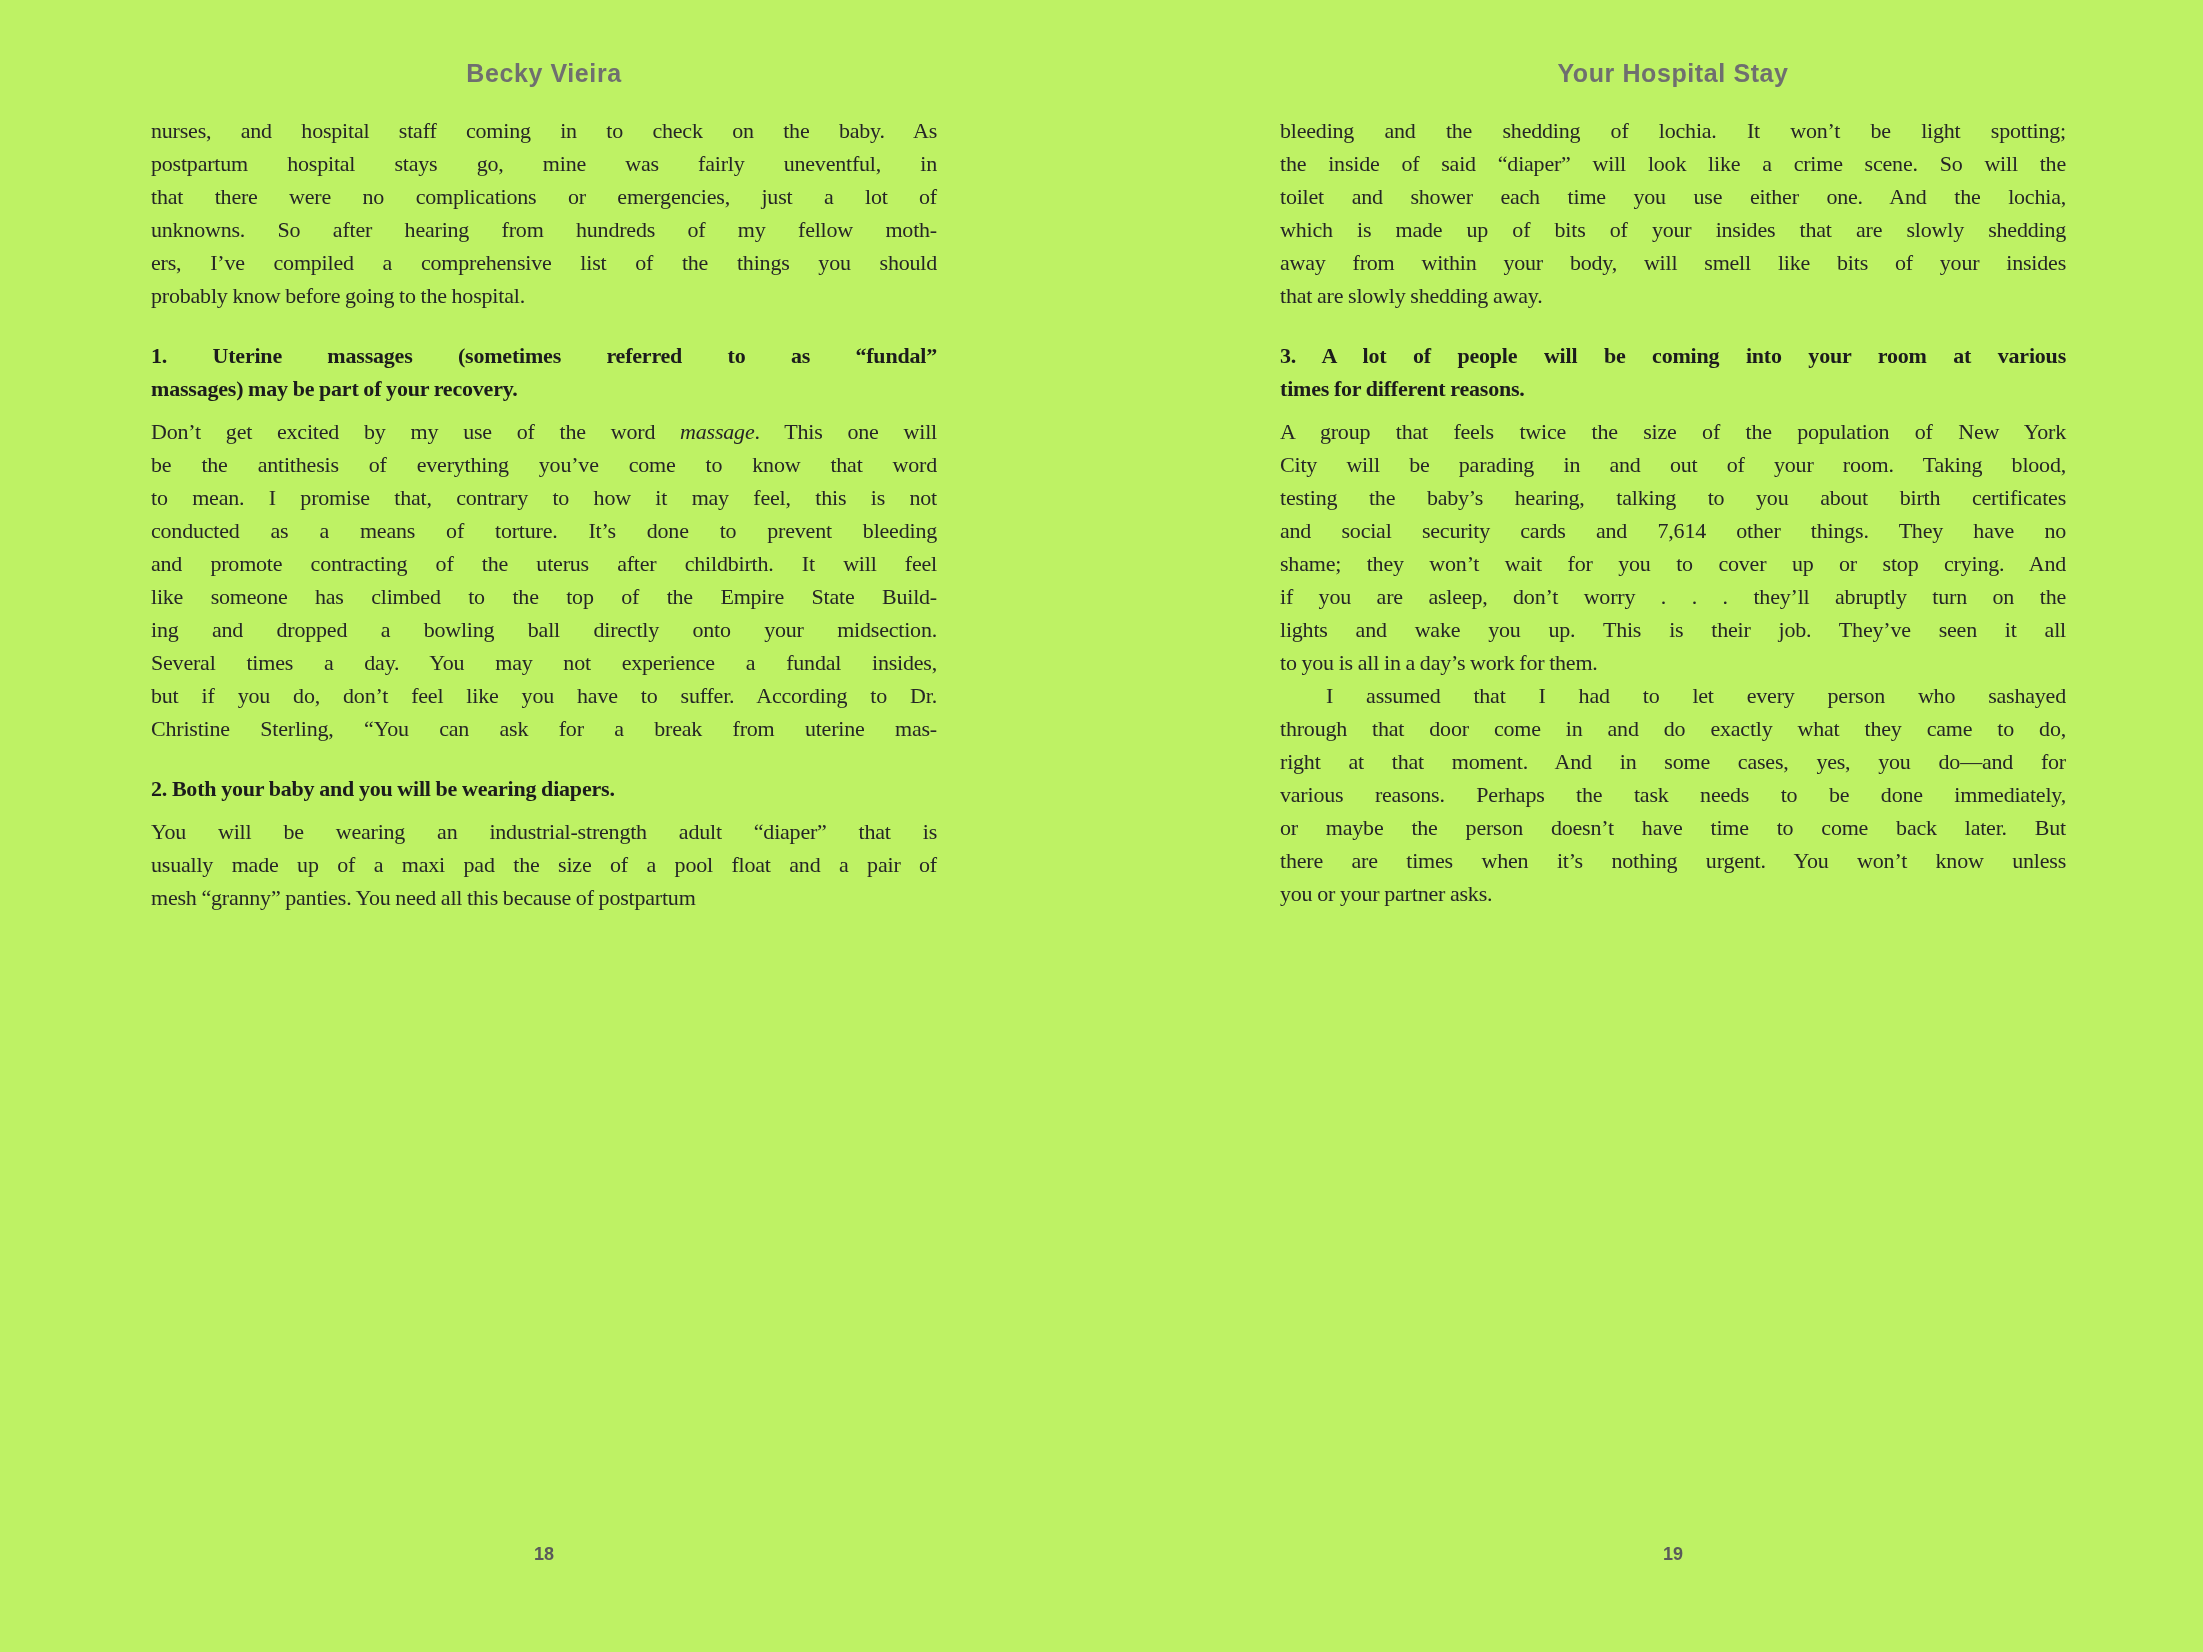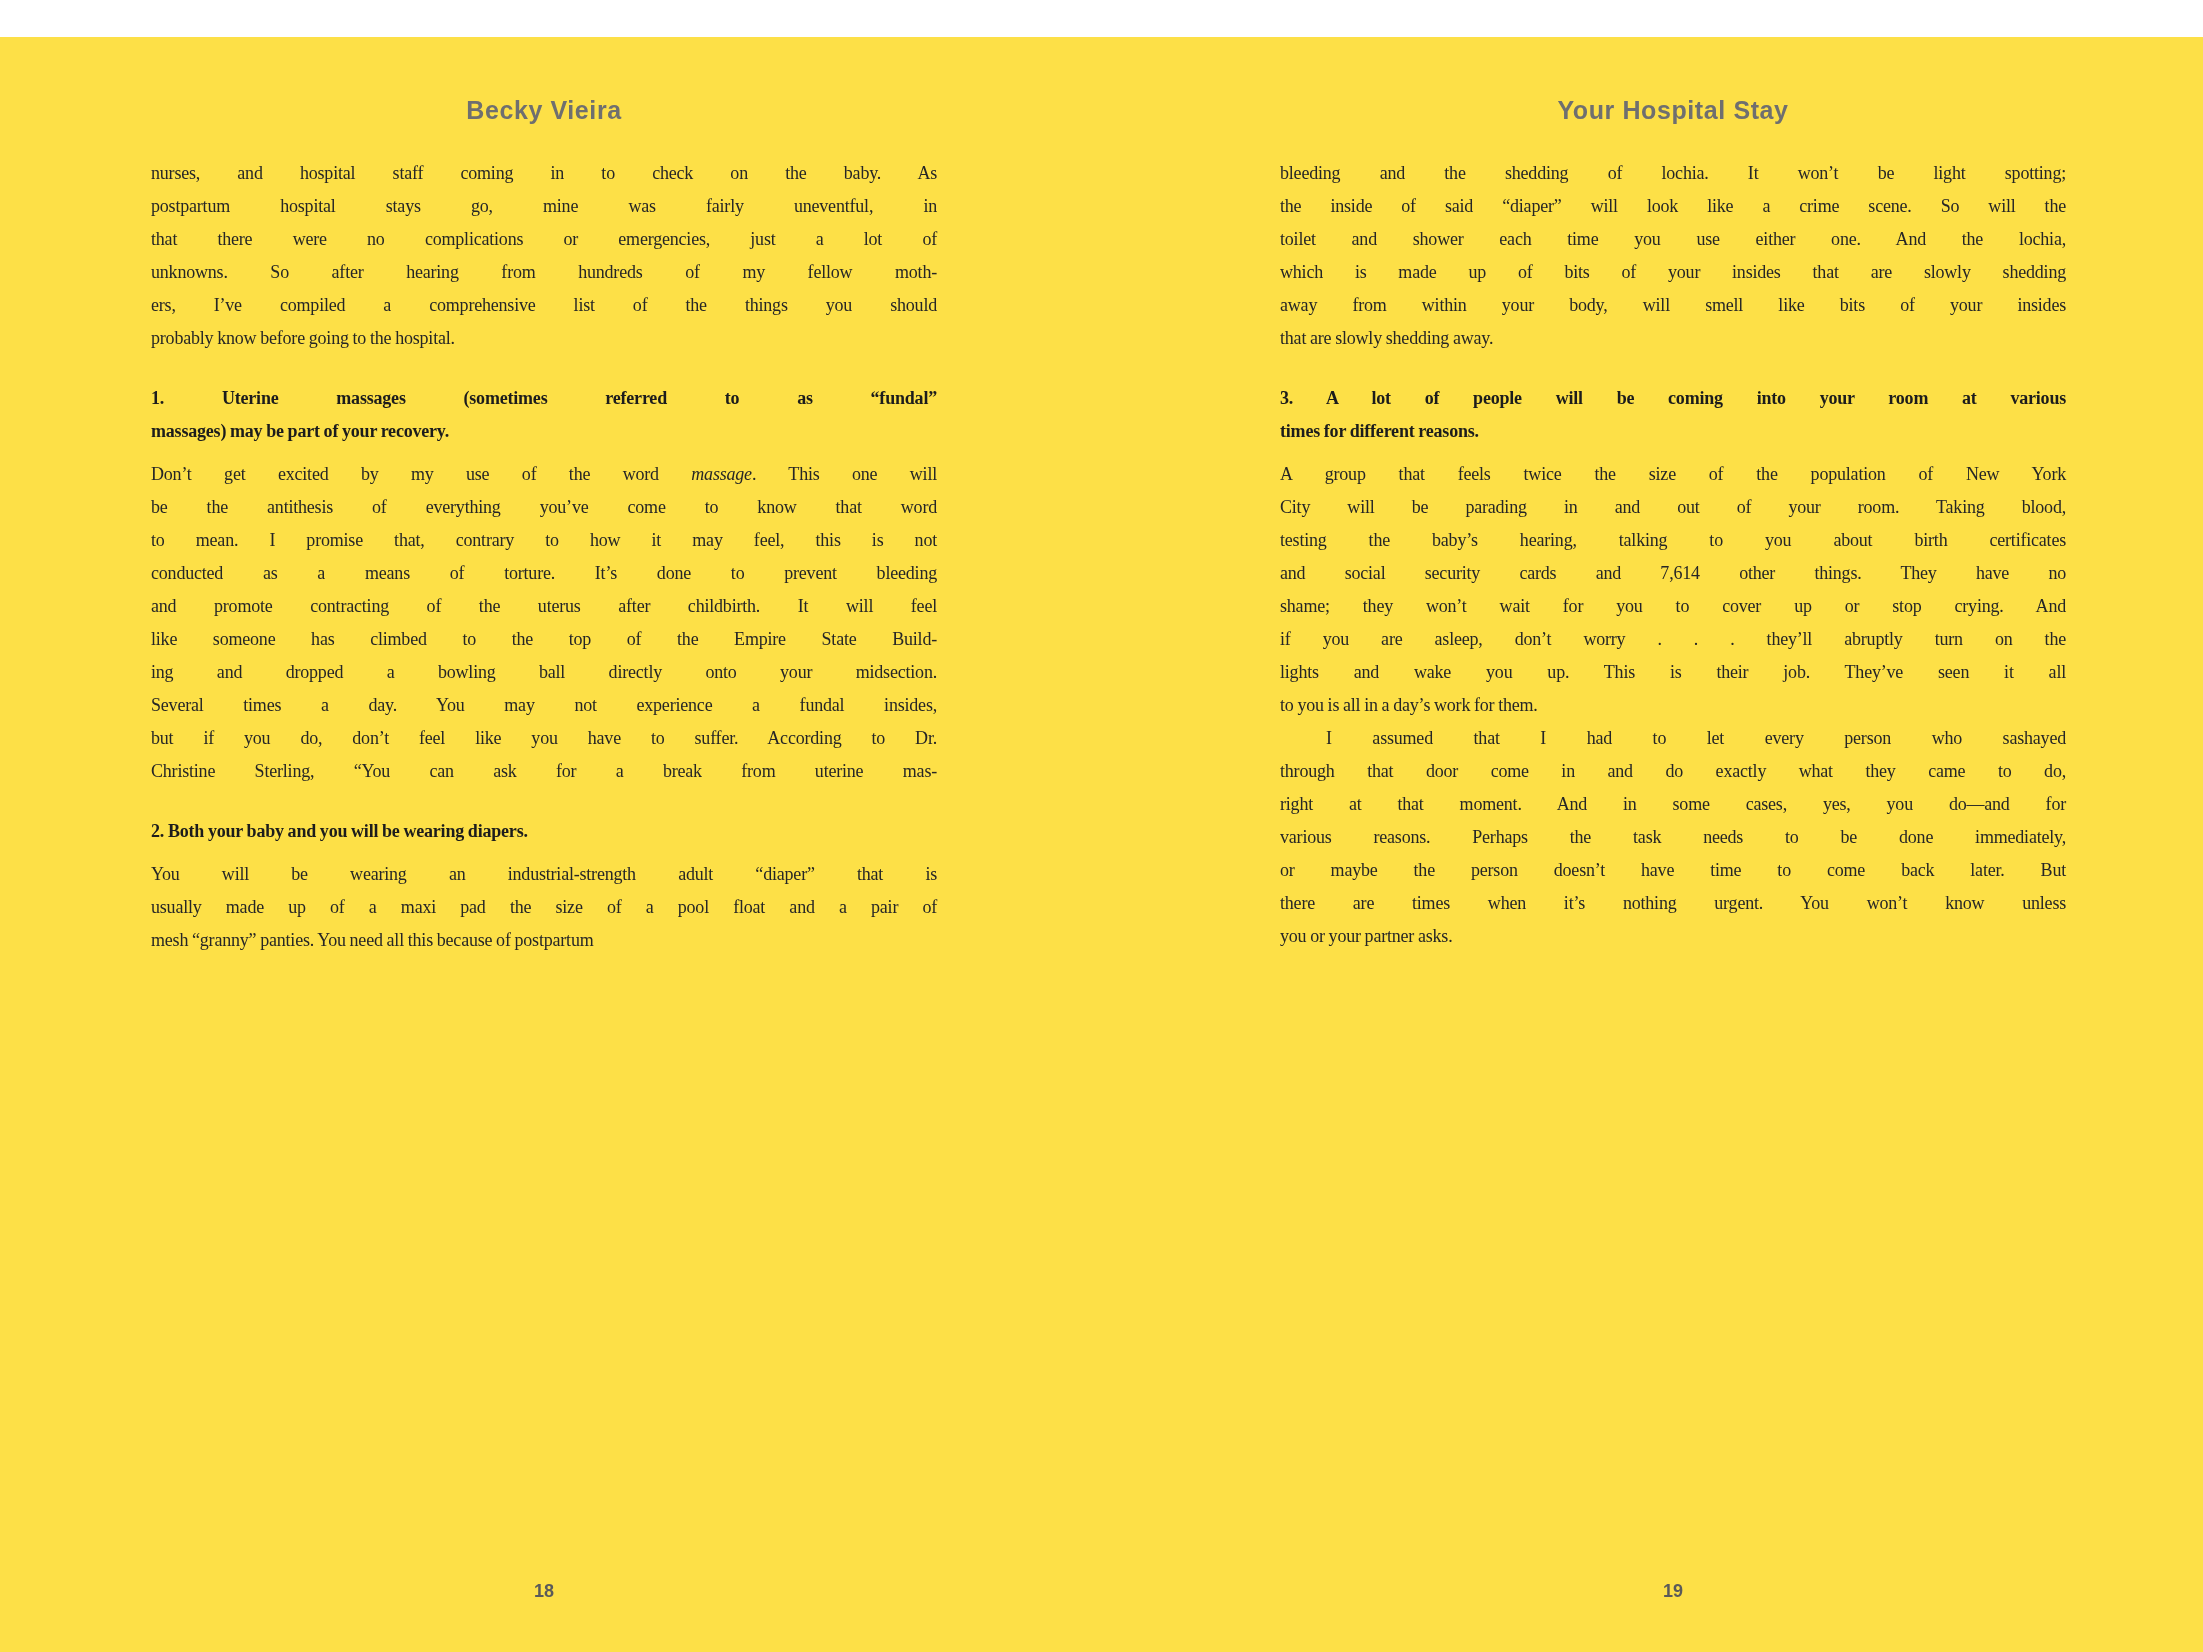--- a/index.html
+++ b/index.html
@@ -10,22 +10,21 @@
   body {
     width: 2204px;
     height: 1653px;
     position: relative;
     font-family: "Liberation Serif", serif;
     overflow: hidden;
   }
   .spread {
     position: absolute;
     inset: 0;
-    background: #fde047;
-    margin-top: 37px;
+    background: #bef264;
   }
   .page {
     position: absolute;
     top: 0;
     width: 786px;
     height: 1653px;
   }
   .page.left  { left: 151px; }
   .page.right { left: 1280px; }
 
@@ -38,24 +37,24 @@
     font-family: "Liberation Sans", sans-serif;
     font-weight: 700;
     font-size: 25px;
     line-height: 1;
     letter-spacing: 0.6px;
     color: #6f6f6f;
   }
 
   .page-body {
     position: absolute;
-    top: 120px;
+    top: 114px;
     left: 0;
     right: 0;
-    font-size: 18px;
+    font-size: 22px;
     line-height: 33px;
     color: #262626;
     letter-spacing: -0.2px;
     word-spacing: -0.5px;
   }
 
   .block { margin: 0; }
   .block.heading { margin: 27px 0 10px 0; color: #1c1c1c; }
   .heading .line { font-weight: 700; }
 

